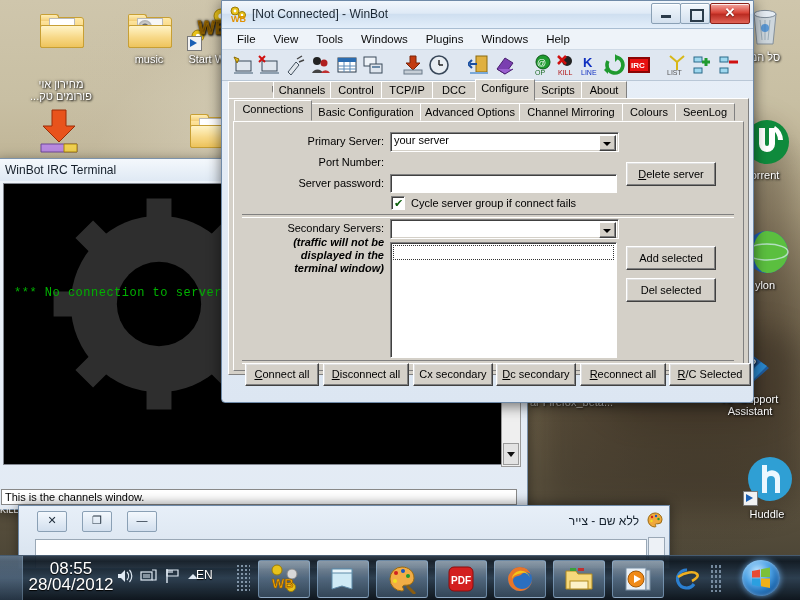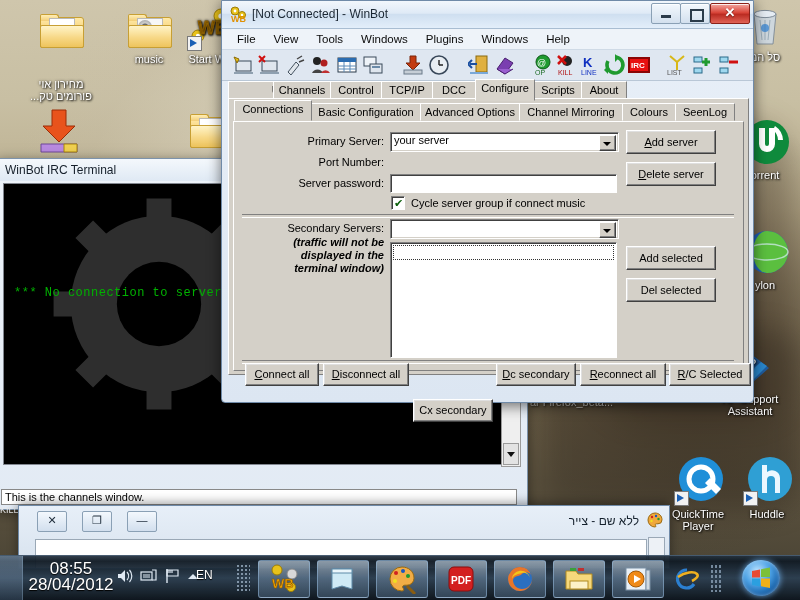--- a/index.html
+++ b/index.html
@@ -265,32 +265,20 @@
       <svg width="46" height="42" viewBox="0 0 46 42">
         <path d="M6 22 L24 6 L42 20 L26 34 z" fill="#1c5fa8" opacity=".9"></path>
         <path d="M16 30 L34 14 L40 18 L22 36 z" fill="#2b8fd6" opacity=".85"></path>
         <text x="22" y="20" font-family="Liberation Sans" font-size="13" fill="#fff">?</text>
       </svg>
     </span>
     <span class="cap" style="white-space:pre-line;">HP Support
 Assistant</span>
   </div>
 
-  <div class="dskicon" style="left:650px;top:455px;width:96px;">
-    <span class="glyph" style="height:50px;">
-      <svg width="52" height="50" viewBox="0 0 52 50">
-        <circle cx="26" cy="24" r="22" fill="#1f8fd8"></circle>
-        <circle cx="26" cy="24" r="12" fill="none" stroke="#fff" stroke-width="5"></circle>
-        <path d="M30 28 l11 11 l5 -5 l-11 -11 z" fill="#fff"></path>
-      </svg>
-      <span class="shortcut-arrow"></span>
-    </span>
-    <span class="cap" style="white-space:pre-line;">QuickTime
-Player</span>
-  </div>
 
   <div class="dskicon" style="left:728px;top:455px;">
     <span class="glyph" style="height:50px;">
       <svg width="52" height="50" viewBox="0 0 52 50">
         <circle cx="26" cy="24" r="22" fill="#2f9fd4"></circle>
         <path d="M18 10 v28 h5 v-13 a4 4 0 0 1 8 0 v13 h5 v-15 a8 8 0 0 0 -13 -6 v-7 z" fill="#eaf7ff"></path>
       </svg>
       <span class="shortcut-arrow"></span>
     </span>
     <span class="cap">Huddle</span>
@@ -500,51 +488,50 @@
 
       <div class="txtfield" style="position:absolute;left:156px;top:52px;width:225px;height:17px;">
         <span style="position:absolute;left:3px;top:1px;font-size:11px;"></span>
       </div>
 
       <div style="position:absolute;left:157px;top:74px;display:flex;align-items:center;gap:6px;">
         <span style="width:12px;height:12px;background:#fff;border:1px solid;border-color:#808080 #fff #fff #808080;
                      box-shadow:inset 1px 1px 0 #404040;position:relative;display:inline-block;">
           <span style="position:absolute;left:2px;top:0px;font-size:11px;color:#0a5f0a;line-height:12px;">✔</span>
         </span>
-        <span style="font-size:11px;">Cycle server group if connect music</span>
+        <span style="font-size:11px;">Cycle server group if connect fails</span>
       </div>
 
       <div style="position:absolute;left:8px;top:92px;width:492px;height:2px;border-top:1px solid #808080;border-bottom:1px solid #fff;"></div>
 
       <div class="lbl" style="position:absolute;left:20px;top:100px;width:130px;">Secondary Servers:</div>
       <div style="position:absolute;left:30px;top:114px;width:120px;text-align:right;font-style:italic;font-size:11px;line-height:13px;font-weight:bold;">(traffic will not be displayed in the terminal window)</div>
 
       <div class="combo" style="position:absolute;left:156px;top:97px;width:227px;height:18px;">
         <span class="txt"></span>
         <span class="arrow"></span>
       </div>
 
       <div style="position:absolute;left:156px;top:120px;width:225px;height:114px;background:#fff;
                   border:1px solid;border-color:#808080 #fff #fff #808080;box-shadow:inset 1px 1px 0 #404040;">
         <div style="position:absolute;left:2px;top:2px;right:2px;height:13px;border:1px dotted #333;"></div>
       </div>
 
-      <div class="btn" style="position:absolute;left:392px;top:8px;width:88px;height:22px;line-height:22px;"><u>A</u>dd server</div>
       <div class="btn" style="position:absolute;left:392px;top:40px;width:88px;height:22px;line-height:22px;"><u>D</u>elete server</div>
       <div class="btn" style="position:absolute;left:392px;top:124px;width:88px;height:22px;line-height:22px;">Add selected</div>
       <div class="btn" style="position:absolute;left:392px;top:156px;width:88px;height:22px;line-height:22px;">Del selected</div>
 
       <div style="position:absolute;left:8px;top:238px;width:492px;height:2px;border-top:1px solid #808080;border-bottom:1px solid #fff;"></div>
     </div>
   </div>
 
   <div style="position:absolute;left:6px;top:360px;width:519px;height:28px;">
     <div class="btn" style="position:absolute;left:17px;top:2px;width:72px;height:21px;line-height:21px;"><u>C</u>onnect all</div>
     <div class="btn" style="position:absolute;left:95px;top:2px;width:84px;height:21px;line-height:21px;"><u>D</u>isconnect all</div>
-    <div class="btn" style="position:absolute;left:185px;top:2px;width:78px;height:21px;line-height:21px;margin-top:36px;">Cx secondary</div>
+    <div class="btn" style="position:absolute;left:185px;top:2px;width:78px;height:21px;line-height:21px;">Cx secondary</div>
     <div class="btn" style="position:absolute;left:268px;top:2px;width:78px;height:21px;line-height:21px;"><u>D</u>c secondary</div>
     <div class="btn" style="position:absolute;left:352px;top:2px;width:84px;height:21px;line-height:21px;"><u>R</u>econnect all</div>
     <div class="btn" style="position:absolute;left:441px;top:2px;width:80px;height:21px;line-height:21px;"><u>R</u>/C Selected</div>
   </div>
 </div>
 
 <div id="taskbar">
   <div id="tb-leftedge"></div>
 
   <div id="tb-clock">

